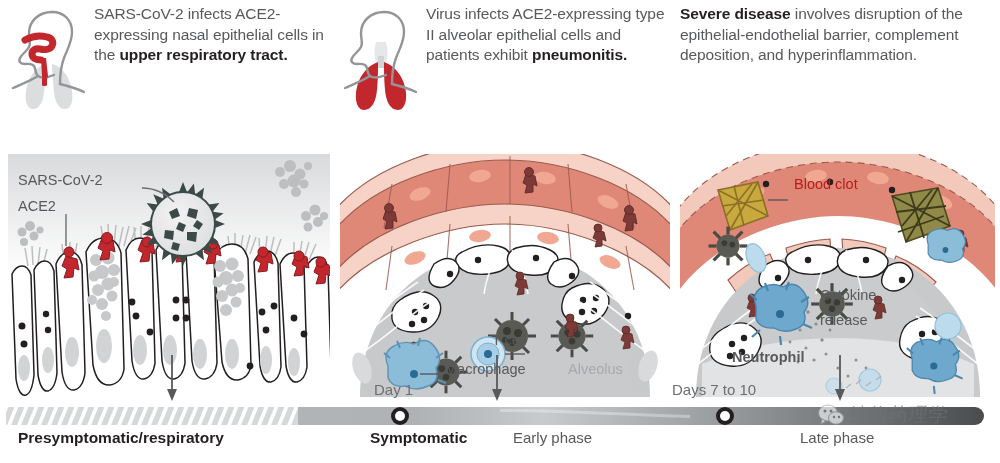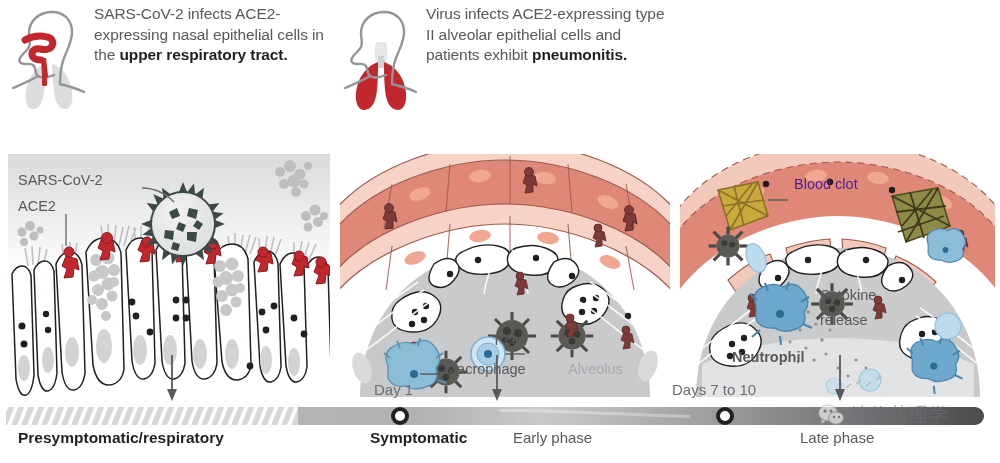--- a/index.html
+++ b/index.html
@@ -40,21 +40,21 @@
   .panel.p1 { left:8px;   width:322px; }
   .panel.p2 { left:340px; width:330px; }
   .panel.p3 { left:680px; width:315px; }
   .panel svg { display:block; width:100%; height:100%; }
 
   .ptitle {
     position:absolute;
     font-size:14.5px; color:#58595b;
     white-space:nowrap; pointer-events:none;
   }
-  .ptitle.dark { color:#4c1d95; }
+  .ptitle.dark { color:#b91c1c; }
   .ptitle.faint { color:#a7a9ac; }
 
   
   .arrows { position:absolute; left:0; top:355px; width:1000px; height:50px; }
   .arrow { position:absolute; top:0; width:14px; height:48px; }
 
   
   .timeline { position:absolute; left:0; top:403px; width:1000px; height:60px; }
   .tl-svg { position:absolute; left:0; top:0; }
 
@@ -120,20 +120,25 @@
                  C21 58 24 57 26 60 C28 63 27 68 30 70 C34 73 41 71 46 69" fill="none" stroke="#939598" stroke-width="2.4" stroke-linecap="round" stroke-linejoin="round"></path>
         <path d="M44 6 C56 6 64 14 64 26 C64 36 59 44 56 52 C53 60 52 70 52 78" fill="none" stroke="#939598" stroke-width="2.4" stroke-linecap="round" stroke-linejoin="round"></path>
         <path d="M30 70 C24 74 14 78 5 82" fill="none" stroke="#939598" stroke-width="2.4" stroke-linecap="round"></path>
         <path d="M52 78 C60 80 68 82 76 86" fill="none" stroke="#939598" stroke-width="2.4" stroke-linecap="round"></path>
       </svg>
       <div class="htext">
         <span>Virus infects ACE2-expressing type II alveolar epithelial cells and patients exhibit </span><b>pneumonitis.</b>
       </div>
     </div>
 
+    <div class="hcol c3">
+      <div class="htext">
+        <b>Severe disease</b><span> involves disruption of the epithelial-endothelial barrier, complement deposition, and hyperinflammation.</span>
+      </div>
+    </div>
   </div>
 
   <div class="panels">
 
     <div class="panel p1">
       <svg viewBox="0 0 322 243">
         <defs>
           <linearGradient id="lumenG" x1="0" y1="0" x2="0" y2="1">
             <stop offset="0" stop-color="#d9dadc"></stop>
             <stop offset="1" stop-color="#ffffff"></stop>

